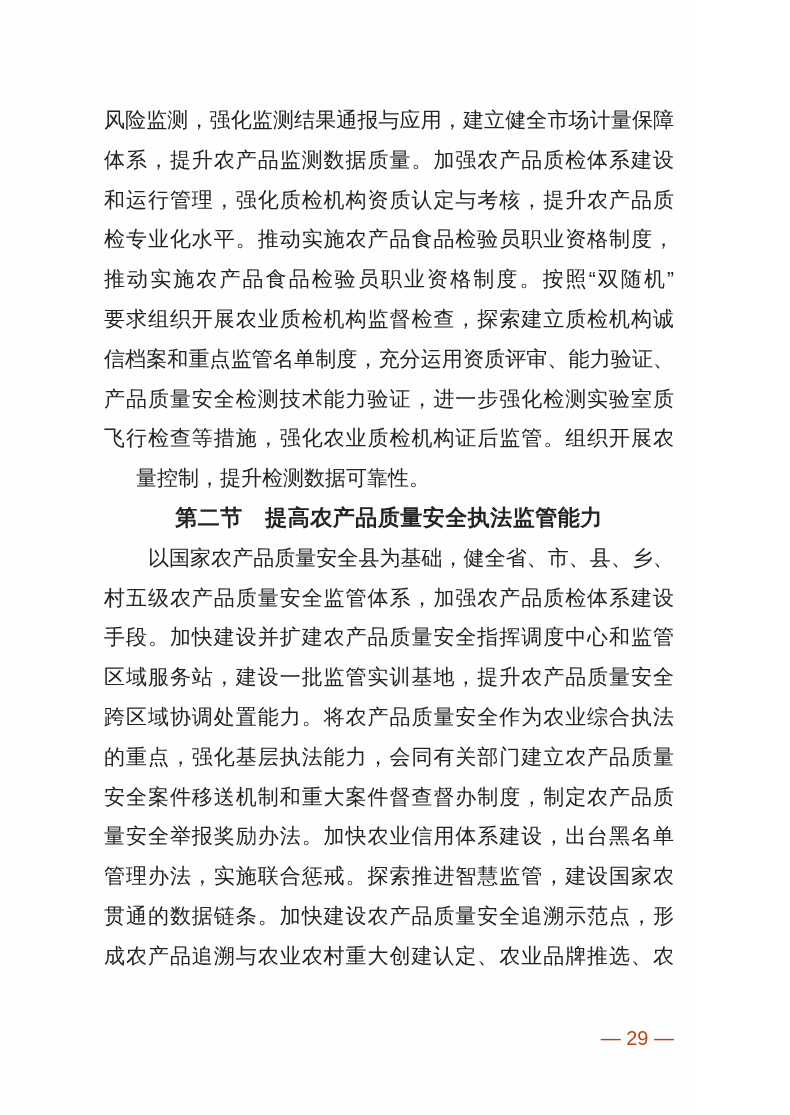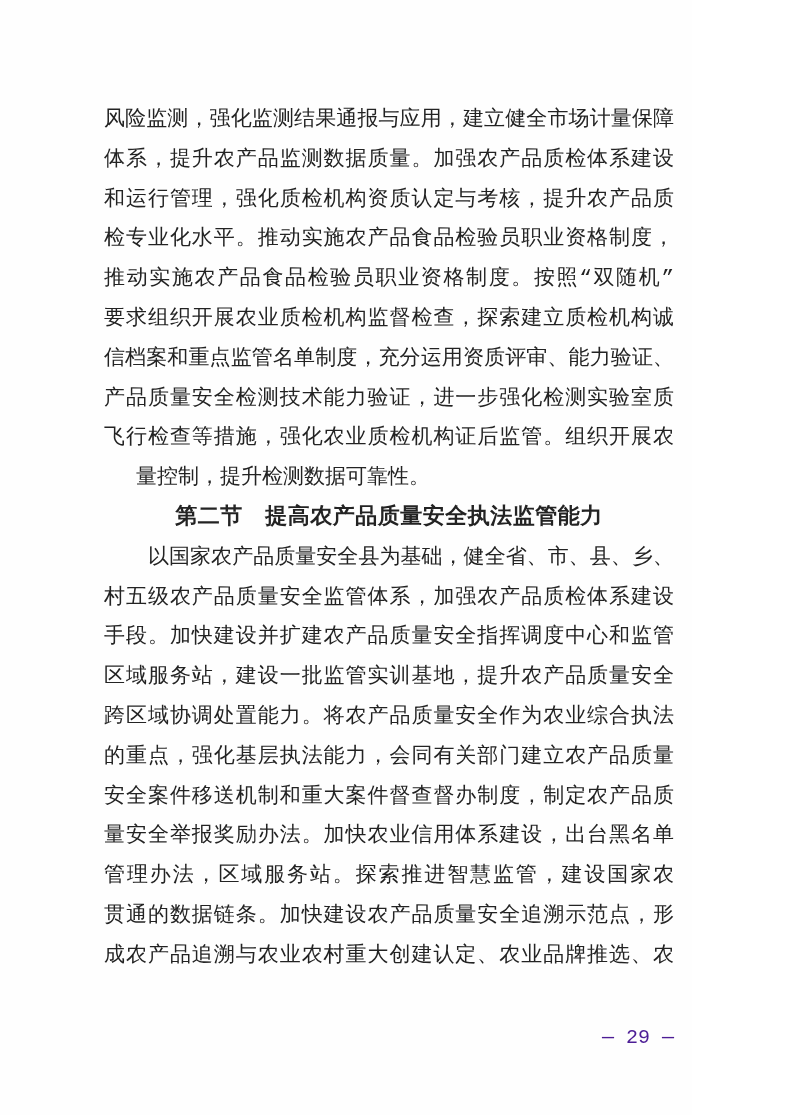--- a/index.html
+++ b/index.html
@@ -6,21 +6,21 @@
     margin: 0;
     padding: 0;
     background: #ffffff;
   }
   .page {
     position: relative;
     width: 692px;
     height: 1115px;
     background: #fefefe;
     overflow: hidden;
-    font-family: Liberation Mono, monospace;
+    font-family: Liberation Sans, sans-serif;
     color: #232323;
   }
   .text-block {
     position: absolute;
     left: 104px;
     top: 100px;
     width: 570px;
   }
   .line {
     margin: 0;
@@ -53,21 +53,21 @@
     letter-spacing: 0.5px;
   }
   .footer {
     position: absolute;
     left: 104px;
     top: 1026px;
     width: 570px;
     text-align: right;
     font-size: 20px;
     line-height: 24px;
-    color: #4c1d95;
+    color: #c2410c;
   }
 </style>
 </head>
 <body>
 
 <div class="page">
   <div class="text-block">
     <p class="line">风险监测，强化监测结果通报与应用，建立健全市场计量保障</p>
     <p class="line">体系，提升农产品监测数据质量。加强农产品质检体系建设</p>
     <p class="line">和运行管理，强化质检机构资质认定与考核，提升农产品质</p>
@@ -82,19 +82,19 @@
     <h2 class="heading">第二节　提高农产品质量安全执法监管能力</h2>
 
     <p class="line indent">以国家农产品质量安全县为基础，健全省、市、县、乡、</p>
     <p class="line">村五级农产品质量安全监管体系，加强农产品质检体系建设</p>
     <p class="line">手段。加快建设并扩建农产品质量安全指挥调度中心和监管</p>
     <p class="line">区域服务站，建设一批监管实训基地，提升农产品质量安全</p>
     <p class="line">跨区域协调处置能力。将农产品质量安全作为农业综合执法</p>
     <p class="line">的重点，强化基层执法能力，会同有关部门建立农产品质量</p>
     <p class="line">安全案件移送机制和重大案件督查督办制度，制定农产品质</p>
     <p class="line">量安全举报奖励办法。加快农业信用体系建设，出台黑名单</p>
-    <p class="line">管理办法，区域服务站。探索推进智慧监管，建设国家农</p>
+    <p class="line">管理办法，实施联合惩戒。探索推进智慧监管，建设国家农</p>
     <p class="line">贯通的数据链条。加快建设农产品质量安全追溯示范点，形</p>
     <p class="line">成农产品追溯与农业农村重大创建认定、农业品牌推选、农</p>
   </div>
 
   <div class="footer">— 29 —</div>
 </div>
 
 </body></html>

